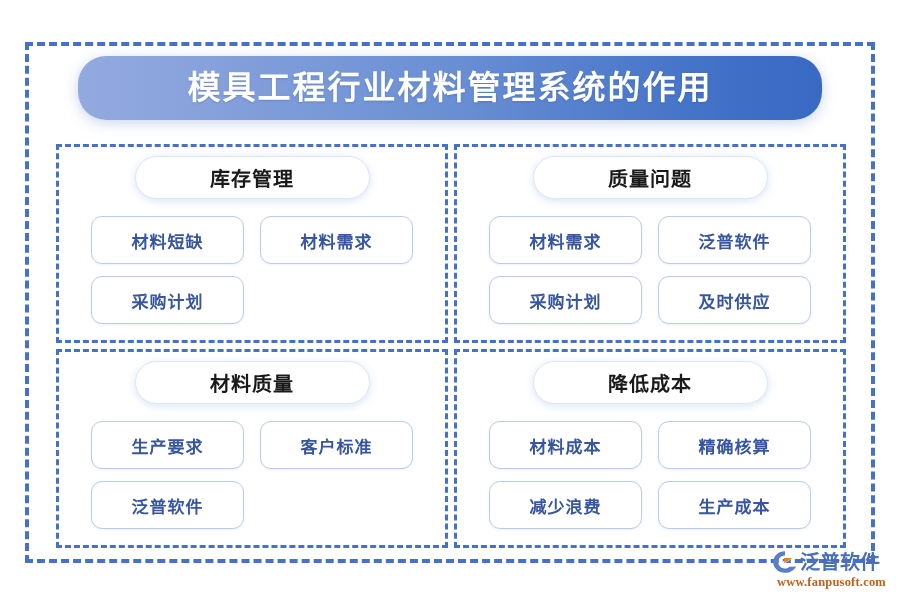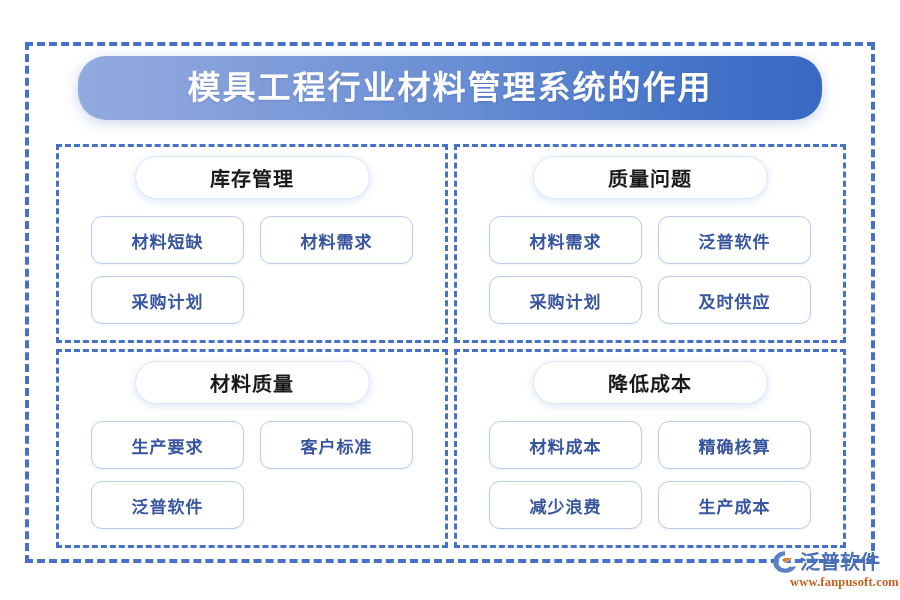--- a/index.html
+++ b/index.html
@@ -150,21 +150,21 @@
     letter-spacing: 0px;
     white-space: nowrap;
     font-family: "Liberation Sans", sans-serif;
   }
   #logo-url {
     color: #c2601f;
     font-size: 12.5px;
     font-weight: bold;
     letter-spacing: 0.2px;
     margin-top: 1px;
-    margin-left: 18px;
+    margin-left: 5px;
     white-space: nowrap;
     font-family: "Liberation Serif", serif;
   }
 </style>
 </head>
 <body>
 
 <div id="outer-frame"></div>
 
 <div id="title-banner">

